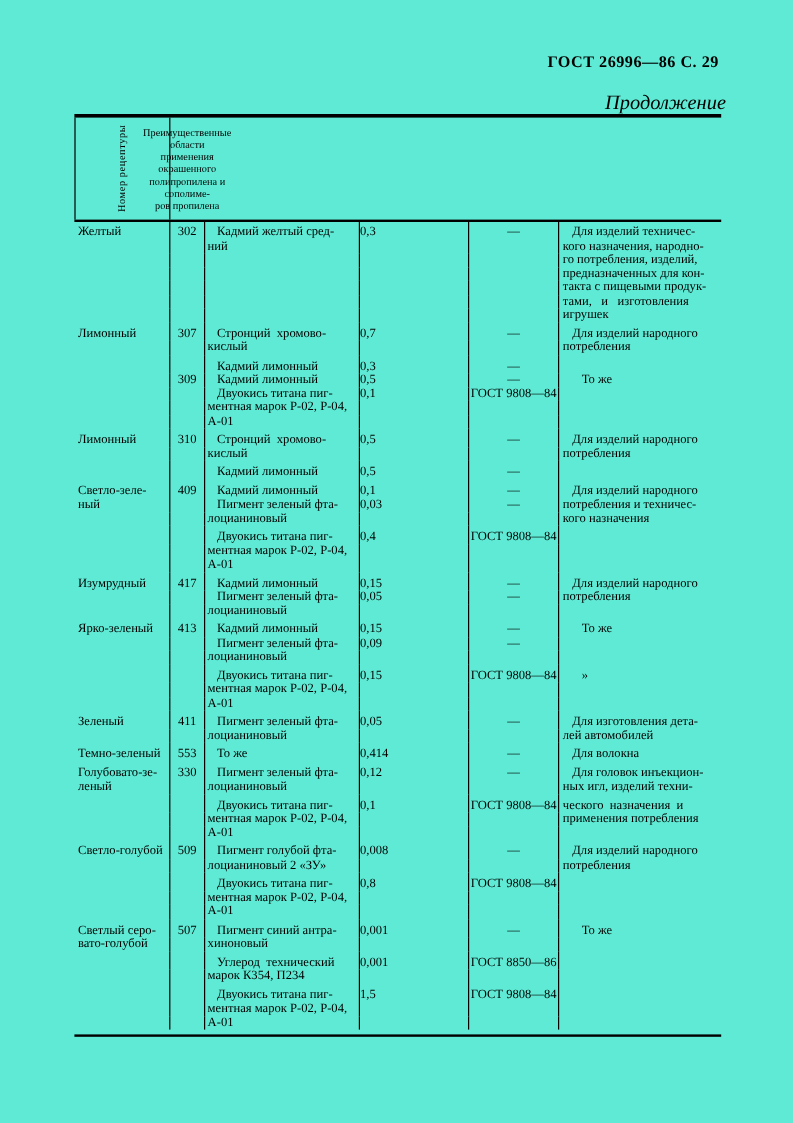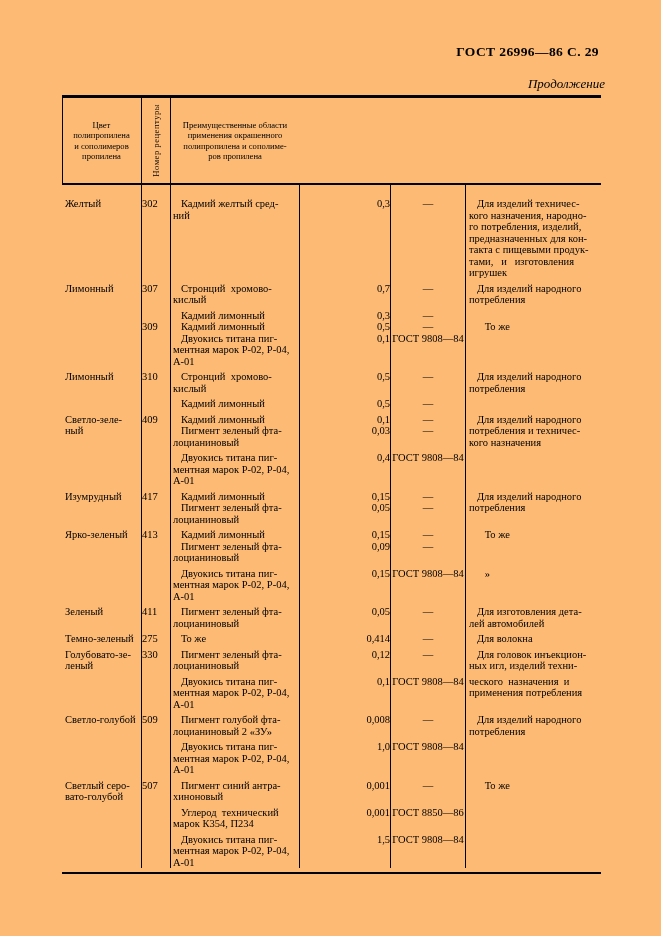--- a/index.html
+++ b/index.html
@@ -3,30 +3,30 @@
 <meta charset="utf-8">
 <style>
   * { box-sizing: border-box; }
   html, body { margin: 0; padding: 0; }
   body {
     width: 661px; height: 936px;
     background: #ffffff; color: #000000;
     font-family: "Liberation Serif", serif;
     position: relative; overflow: hidden;
   }
-  .page { position: absolute; inset: 0; background: #fdba74; }
+  .page { position: absolute; inset: 0; background: #5eead4; }
 
   .gost-header {
     position: absolute; top: 44px; right: 62px;
     font-weight: bold; font-size: 13.5px; letter-spacing: 0.4px;
     white-space: nowrap;
   }
   .prodolzhenie {
     position: absolute; top: 76px; right: 56px;
-    font-style: italic; font-size: 13px; white-space: nowrap;
+    font-style: italic; font-size: 17px; white-space: nowrap;
   }
 
   .table-wrap {
     position: absolute; left: 62px; top: 95px; width: 539px;
     border-top: 3px solid #000;
     border-bottom: 2px solid #000;
   }
   .grid {
     display: grid;
     grid-template-columns: 79px 29px 129px 91px 75px 136px;
@@ -56,44 +56,40 @@
   }
 
   .tbody { padding-bottom: 4px; }
   .cell {
     font-size: 10.5px; line-height: 11.5px;
     min-height: 11.5px;
     white-space: nowrap;
     overflow: visible;
   }
   .cell.c0 { padding-left: 3px; }
-  .cell.c1 { border-left: 1px solid #000; }
+  .cell.c1 { border-left: 1px solid #000; text-align: center; }
   .cell.c2 { border-left: 1px solid #000; padding-left: 2px; }
-  .cell.c3 { border-left: 1px solid #000; text-align: right; }
+  .cell.c3 { border-left: 1px solid #000; text-align: left; }
   .cell.c4 { border-left: 1px solid #000; text-align: center; }
   .cell.c5 { border-left: 1px solid #000; padding-left: 3px; }
   .cell.gap { padding-top: 4px; }
-  .cell.first { padding-top: 13px; }
+  .cell.first { padding-top: 3px; }
 </style>
 </head>
 <body>
 
 <div class="page">
 
   <div class="gost-header">ГОСТ 26996—86 С. 29</div>
 
   <div class="prodolzhenie">Продолжение</div>
 
   <div class="table-wrap">
 
     <div class="grid thead">
-      <div class="hcell">Цвет
-полипропилена
-и сополимеров
-пропилена</div>
       <div class="hcell vertical">
         <span>Номер рецептуры</span>
       </div>
       <div class="hcell">Преимущественные области
 применения окрашенного
 полипропилена и сополиме-
 ров пропилена</div>
     </div>
 
     <div class="grid tbody" id="table-body">
@@ -295,21 +291,21 @@
         <div class="cell c3 gap">0,05</div>
         <div class="cell c4 gap">—</div>
         <div class="cell c5 gap">&nbsp;&nbsp;&nbsp;Для изготовления дета-</div>
         <div class="cell c0"></div>
         <div class="cell c1"></div>
         <div class="cell c2">лоцианиновый</div>
         <div class="cell c3"></div>
         <div class="cell c4"></div>
         <div class="cell c5">лей автомобилей</div>
         <div class="cell c0 gap">Темно-зеленый</div>
-        <div class="cell c1 gap">275</div>
+        <div class="cell c1 gap">553</div>
         <div class="cell c2 gap">&nbsp;&nbsp;&nbsp;То же</div>
         <div class="cell c3 gap">0,414</div>
         <div class="cell c4 gap">—</div>
         <div class="cell c5 gap">&nbsp;&nbsp;&nbsp;Для волокна</div>
         <div class="cell c0 gap">Голубовато-зе-</div>
         <div class="cell c1 gap">330</div>
         <div class="cell c2 gap">&nbsp;&nbsp;&nbsp;Пигмент зеленый фта-</div>
         <div class="cell c3 gap">0,12</div>
         <div class="cell c4 gap">—</div>
         <div class="cell c5 gap">&nbsp;&nbsp;&nbsp;Для головок инъекцион-</div>
@@ -345,21 +341,21 @@
         <div class="cell c5 gap">&nbsp;&nbsp;&nbsp;Для изделий народного</div>
         <div class="cell c0"></div>
         <div class="cell c1"></div>
         <div class="cell c2">лоцианиновый 2 «ЗУ»</div>
         <div class="cell c3"></div>
         <div class="cell c4"></div>
         <div class="cell c5">потребления</div>
         <div class="cell c0 gap"></div>
         <div class="cell c1 gap"></div>
         <div class="cell c2 gap">&nbsp;&nbsp;&nbsp;Двуокись титана пиг-</div>
-        <div class="cell c3 gap">1,0</div>
+        <div class="cell c3 gap">0,8</div>
         <div class="cell c4 gap">ГОСТ 9808—84</div>
         <div class="cell c5 gap"></div>
         <div class="cell c0"></div>
         <div class="cell c1"></div>
         <div class="cell c2">ментная марок Р-02, Р-04,</div>
         <div class="cell c3"></div>
         <div class="cell c4"></div>
         <div class="cell c5"></div>
         <div class="cell c0"></div>
         <div class="cell c1"></div>

